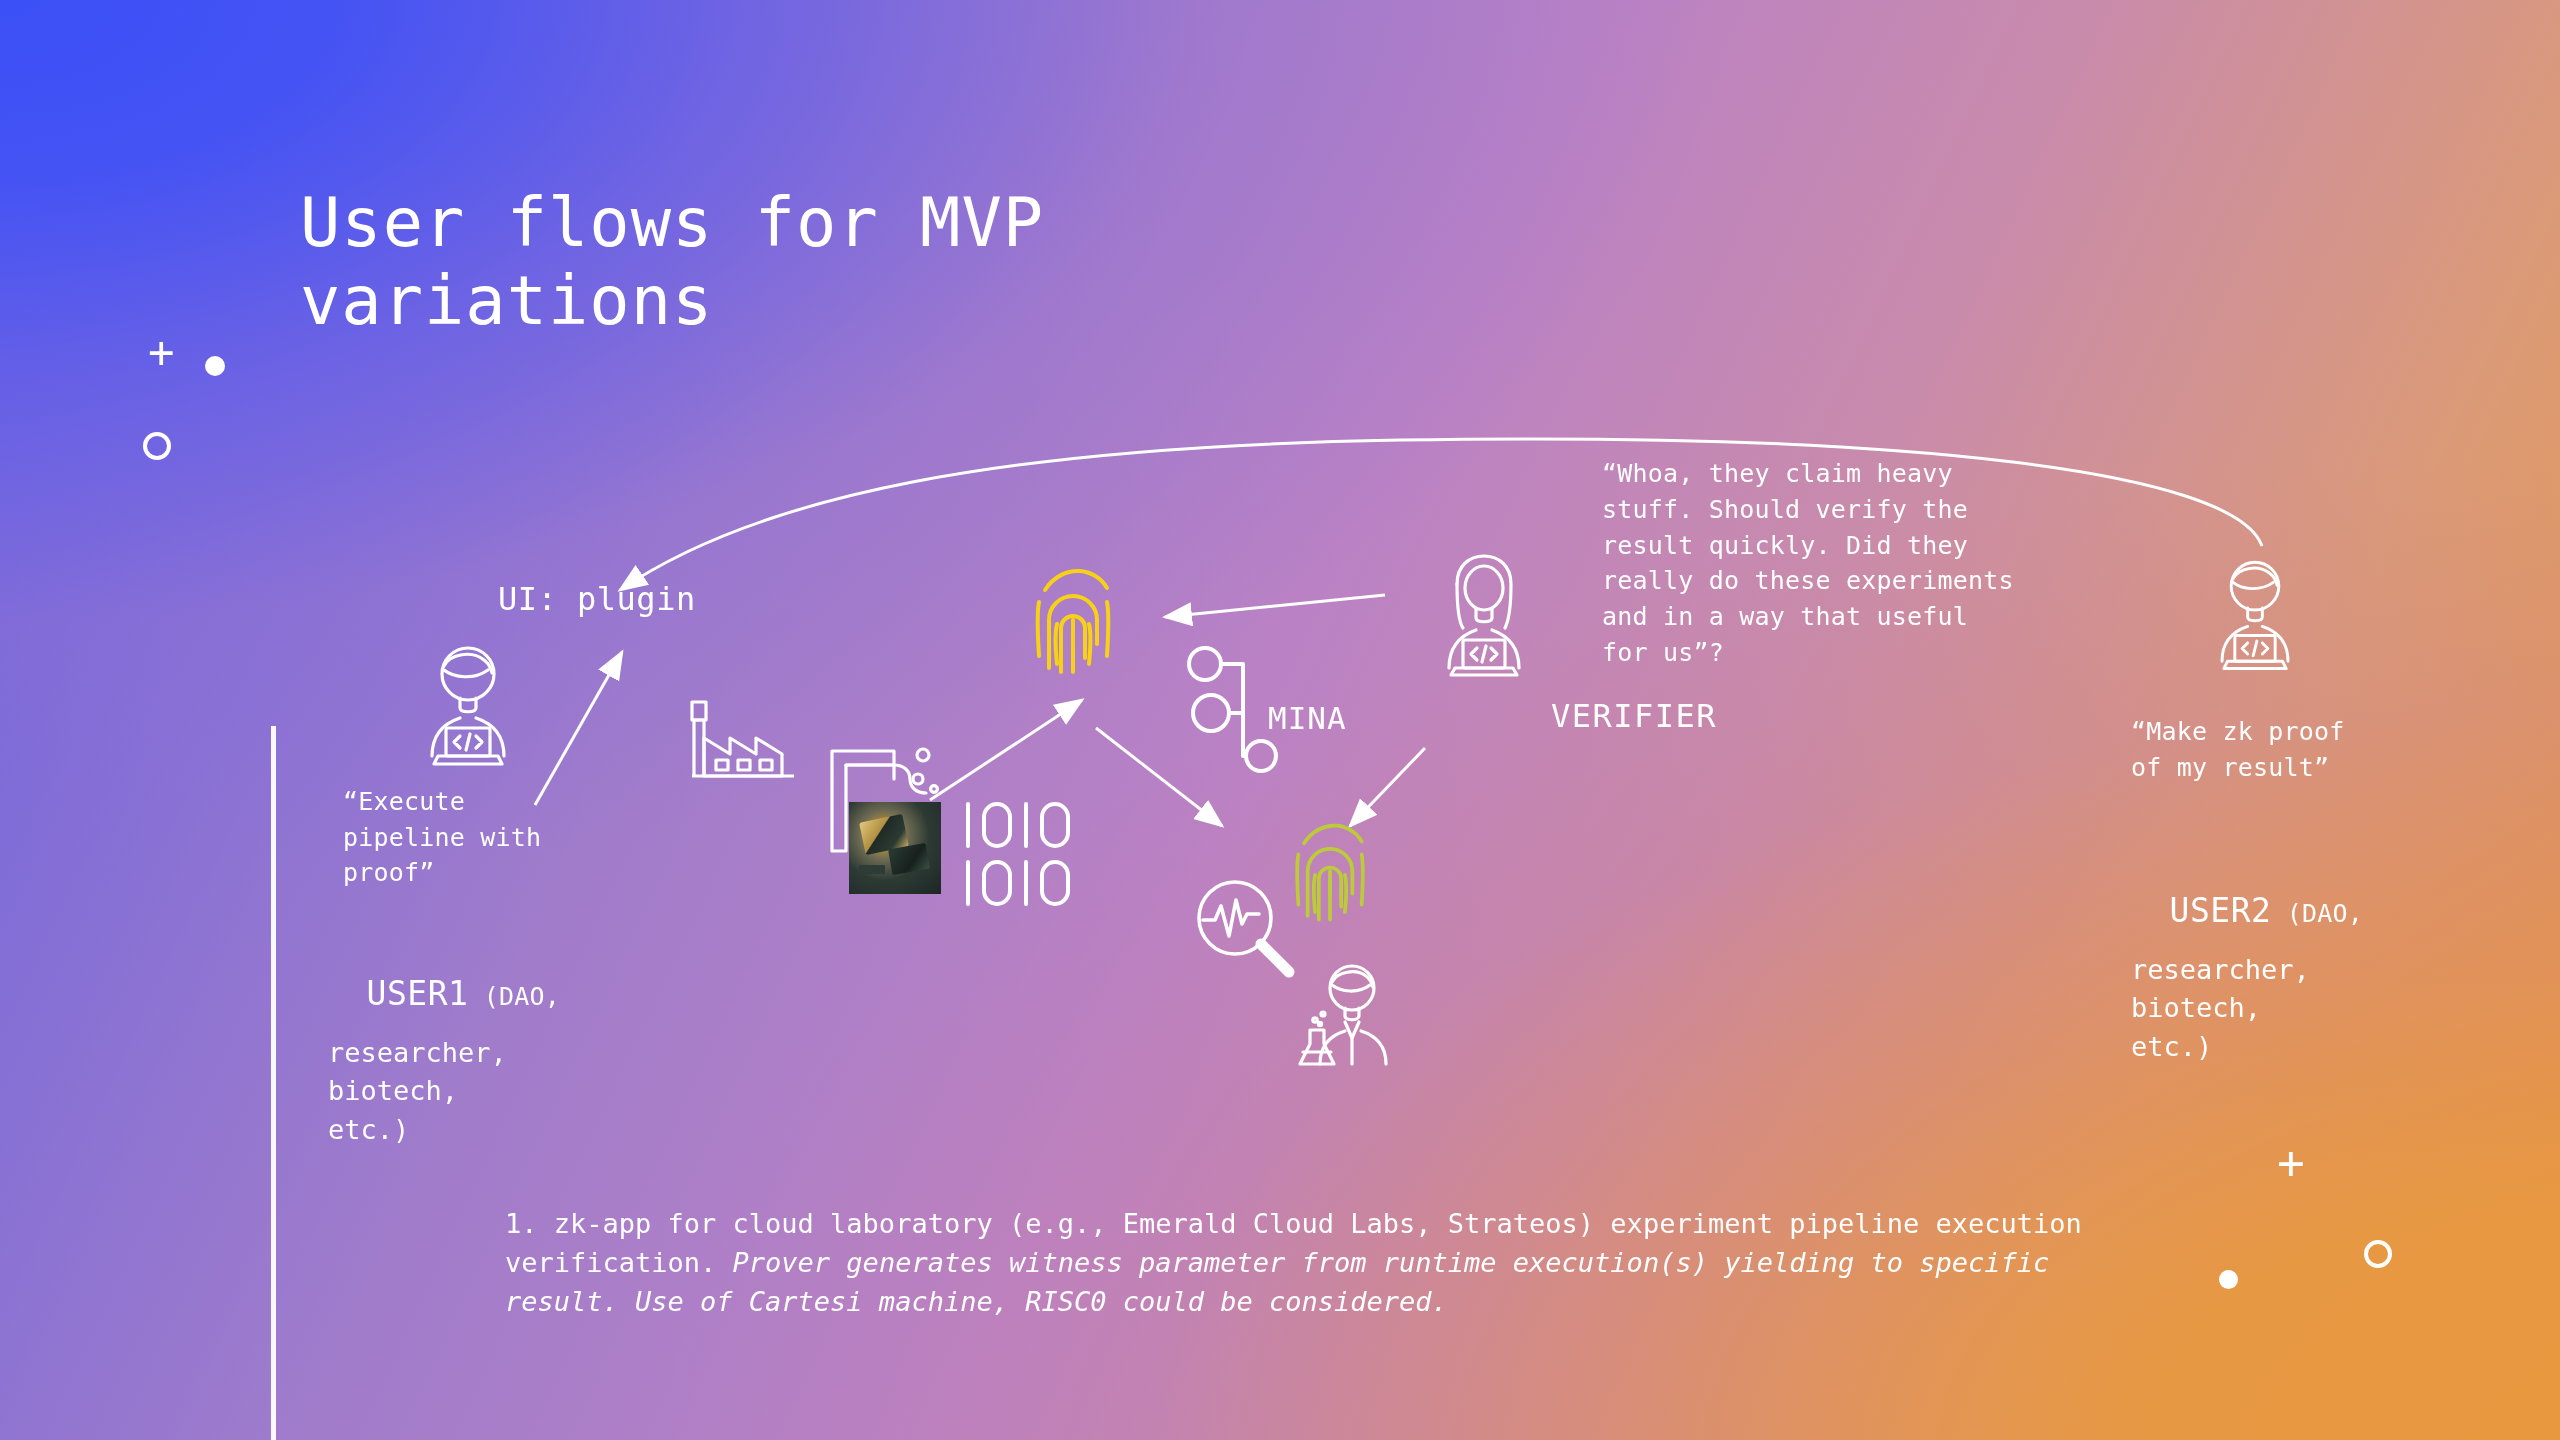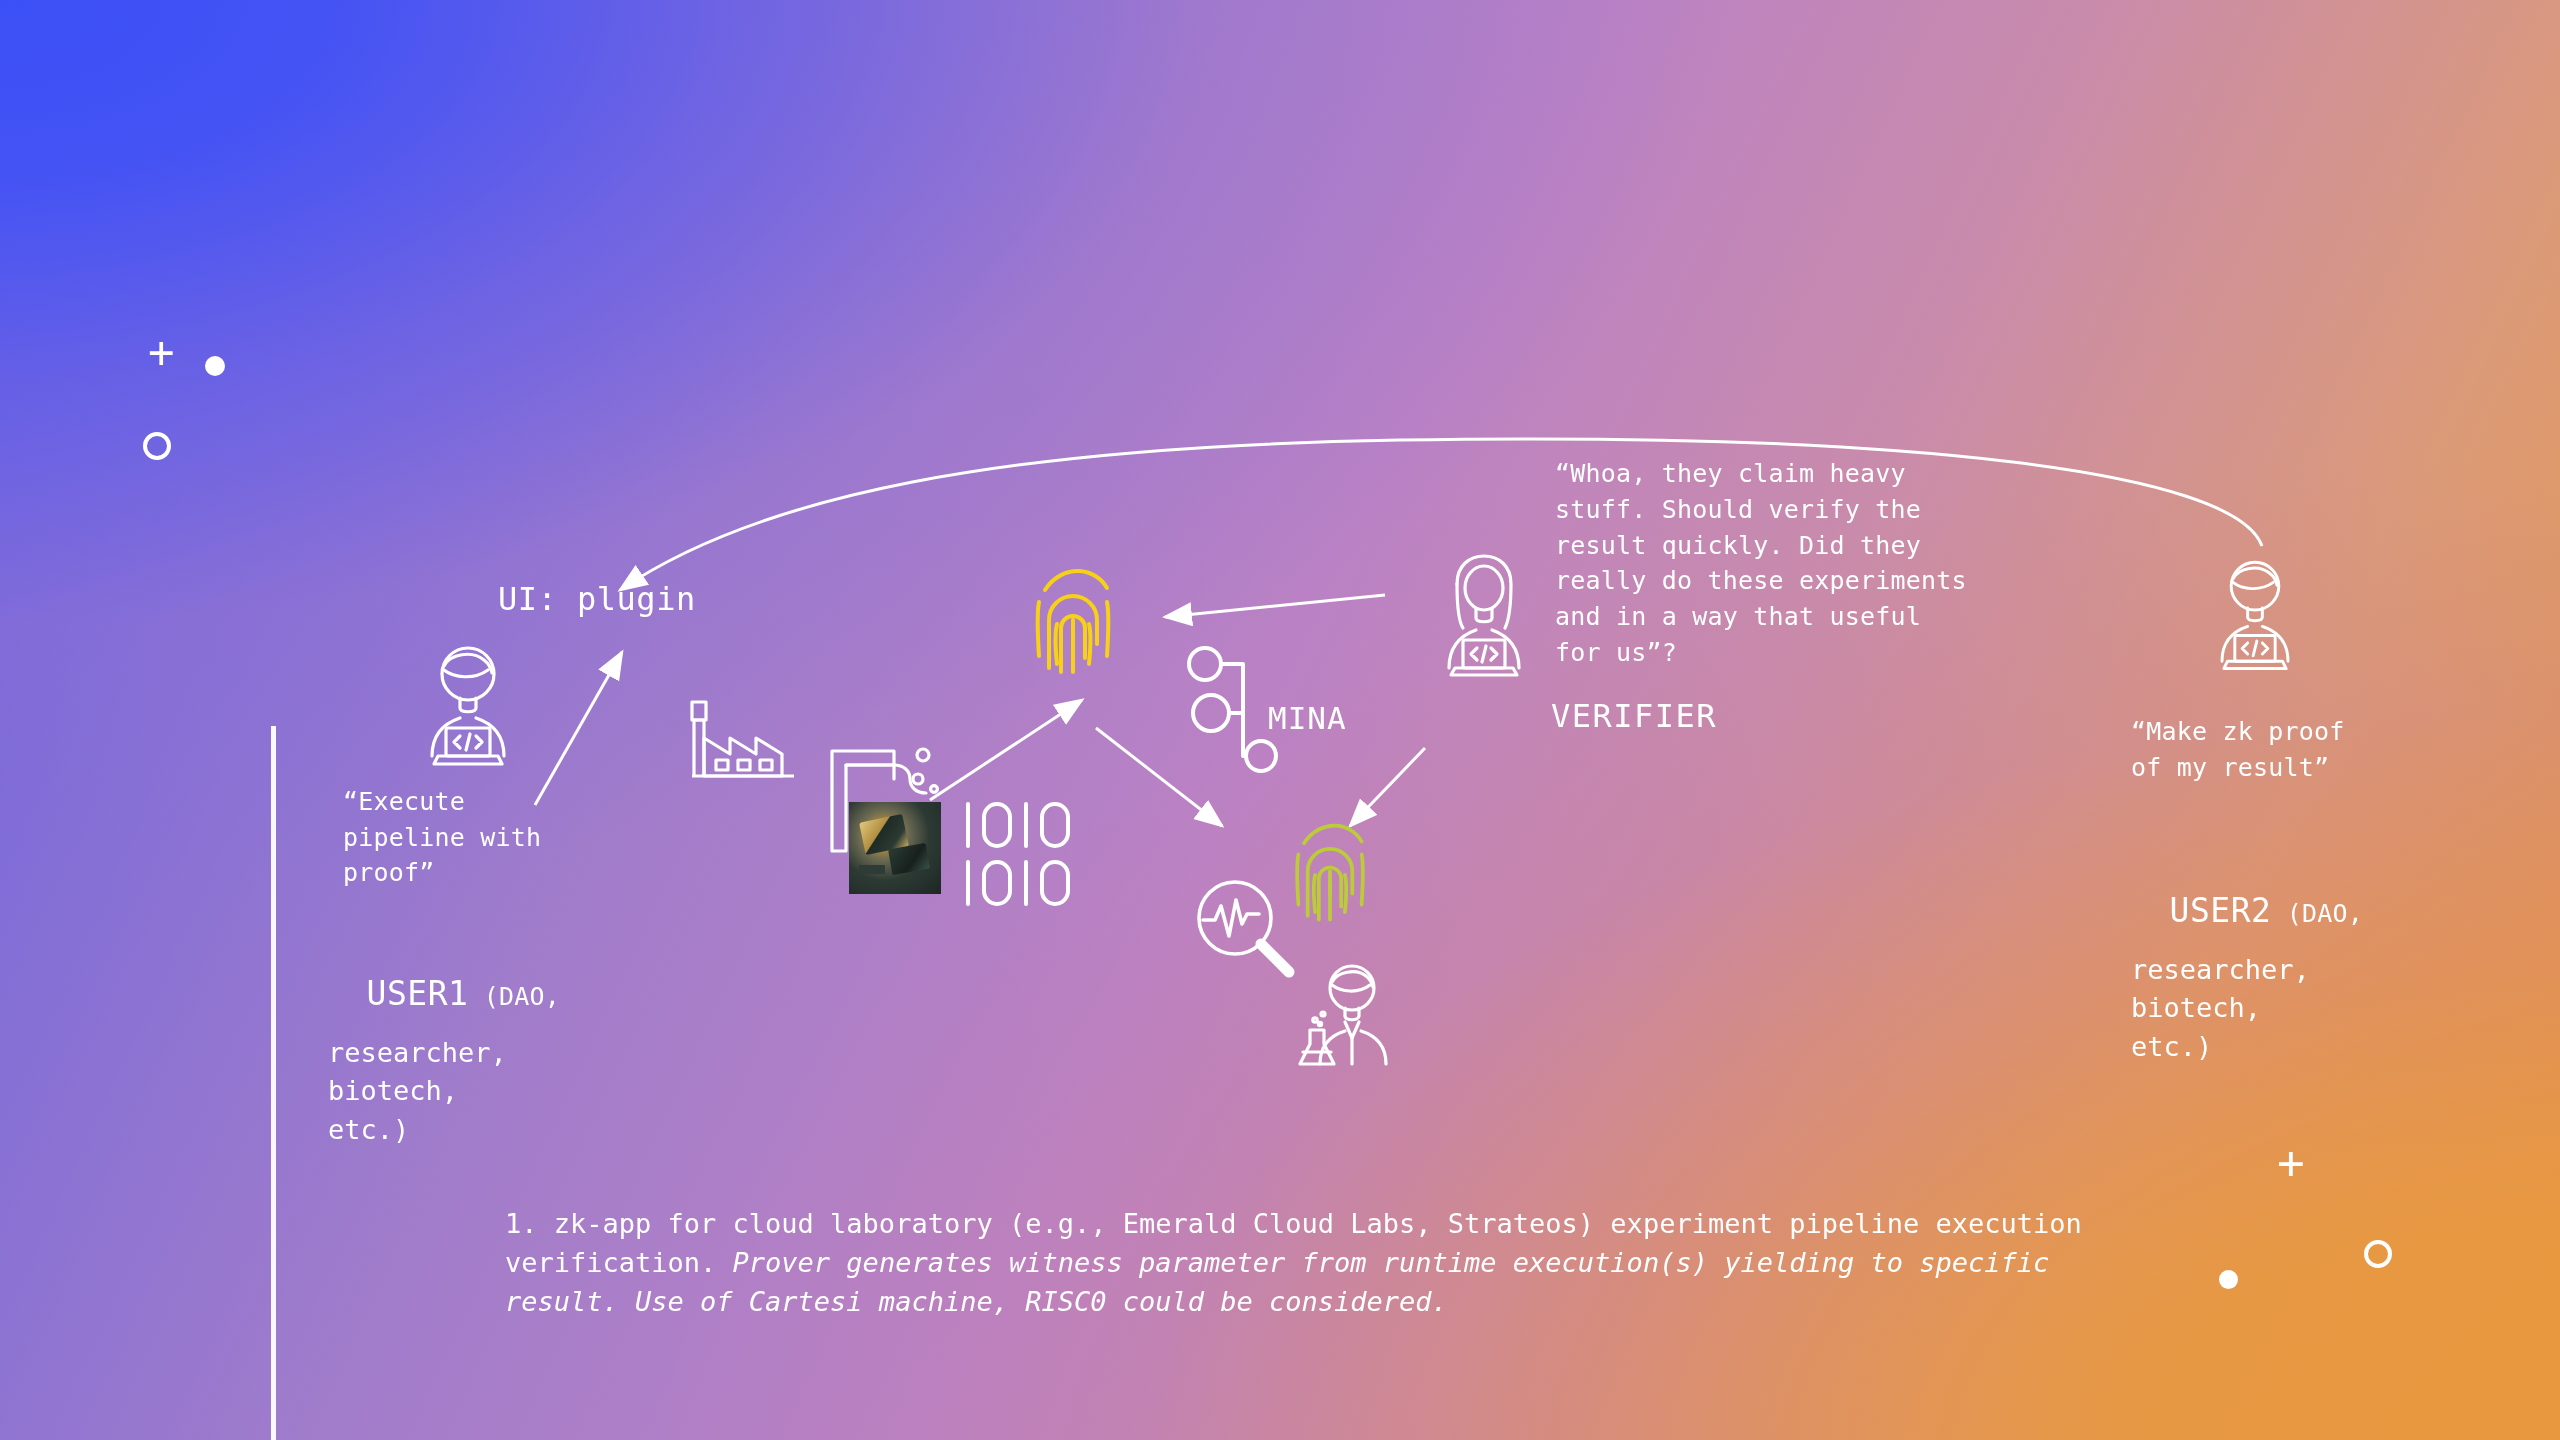--- a/index.html
+++ b/index.html
@@ -27,21 +27,21 @@
   .deco.dot{background:#fff;border-radius:50%;}
   #vline{position:absolute;left:271px;top:726px;width:5px;height:714px;background:#fff;opacity:.95;}
 
   .label{position:absolute;white-space:pre;}
   #ui-plugin{left:498px;top:580px;font-size:32px;letter-spacing:.5px;text-align:right;}
   #mina-label{left:1268px;top:700px;font-size:31px;letter-spacing:1px;}
   #verifier-label{left:1551px;top:697px;font-size:32px;letter-spacing:1.5px;}
 
   .quote{position:absolute;font-size:25px;line-height:1.42;white-space:pre;letter-spacing:.2px;}
   #q-execute{left:343px;top:784px;}
-  #q-verifier{left:1555px;top:456px;line-height:1.43;}
+  #q-verifier{left:1602px;top:456px;line-height:1.43;}
   #q-make{left:2131px;top:714px;}
 
   .userblock{position:absolute;white-space:pre;}
   .userblock .big{font-size:33px;letter-spacing:.5px;}
   .userblock .sm{font-size:25px;letter-spacing:.2px;text-align:right;}
   .userblock .rest{font-size:27px;line-height:1.42;display:block;margin-top:2px;}
   #user1{left:328px;top:955px;}
   #user2{left:2131px;top:872px;}
 
   #caption{position:absolute;left:505px;top:1205px;width:1600px;font-size:27px;line-height:1.44;}
@@ -71,20 +71,22 @@
   <div class="deco plus" style="left:148px;top:330px;">+</div>
   <div class="deco ring" style="left:143px;top:432px;width:20px;height:20px;"></div>
   <div id="title-dot"></div>
 
   <div class="deco plus" style="left:2277px;top:1140px;font-size:46px;">+</div>
   <div class="deco ring" style="left:2364px;top:1240px;width:20px;height:20px;"></div>
   <div class="deco dot" style="left:2219px;top:1270px;width:19px;height:19px;"></div>
 
   <div id="vline"></div>
 
+  <div class="tx" id="title"><span>User flows for MVP</span>
+<span>variations</span></div>
 
   <svg class="ov" viewBox="0 0 2560 1440">
     <defs>
       <marker id="ah" markerWidth="12" markerHeight="12" refX="9" refY="4" orient="auto">
         <path d="M0,0 L10,4 L0,8 z" fill="#fff"></path>
       </marker>
     </defs>
 
     <path d="M2262,546 C2235,470 1900,432 1400,440 C1000,447 760,495 620,590" fill="none" stroke="#ffffff" stroke-width="3" marker-end="url(#ah)"></path>
 

